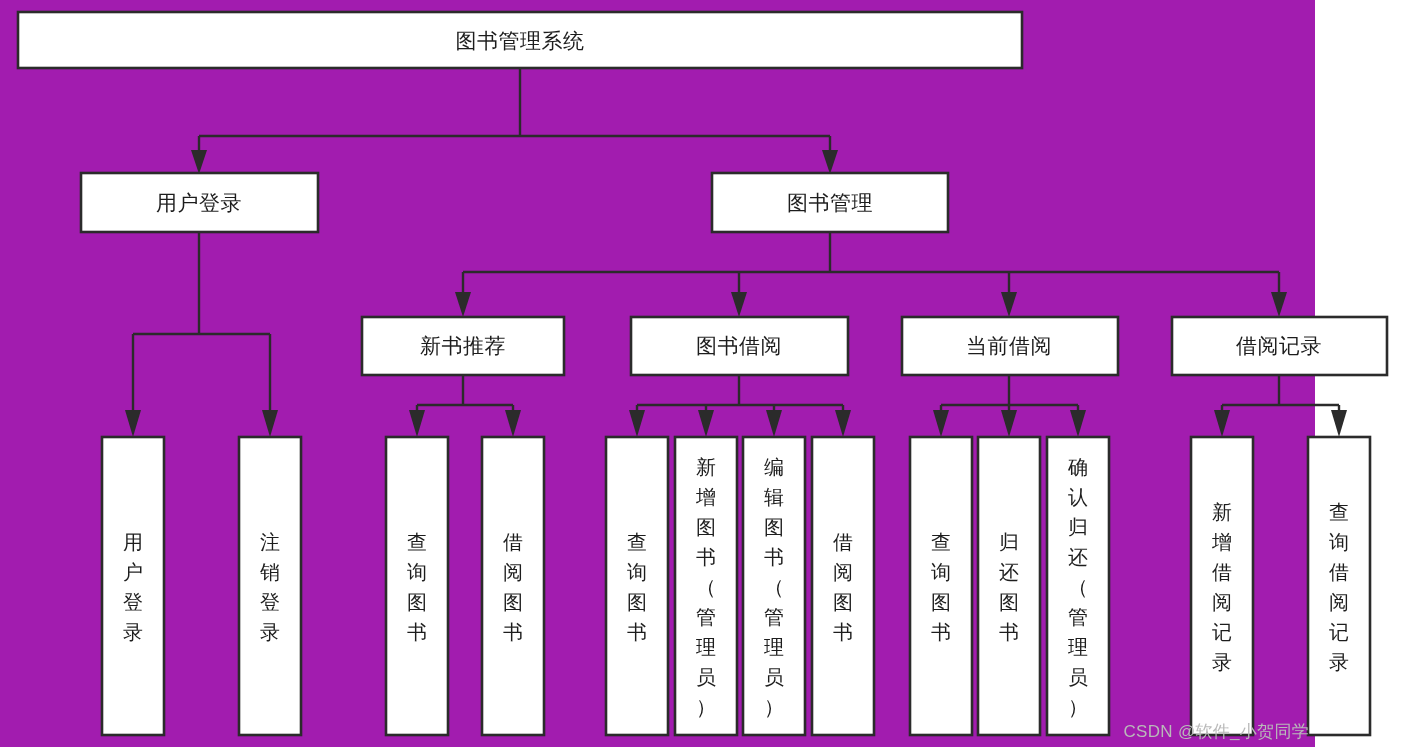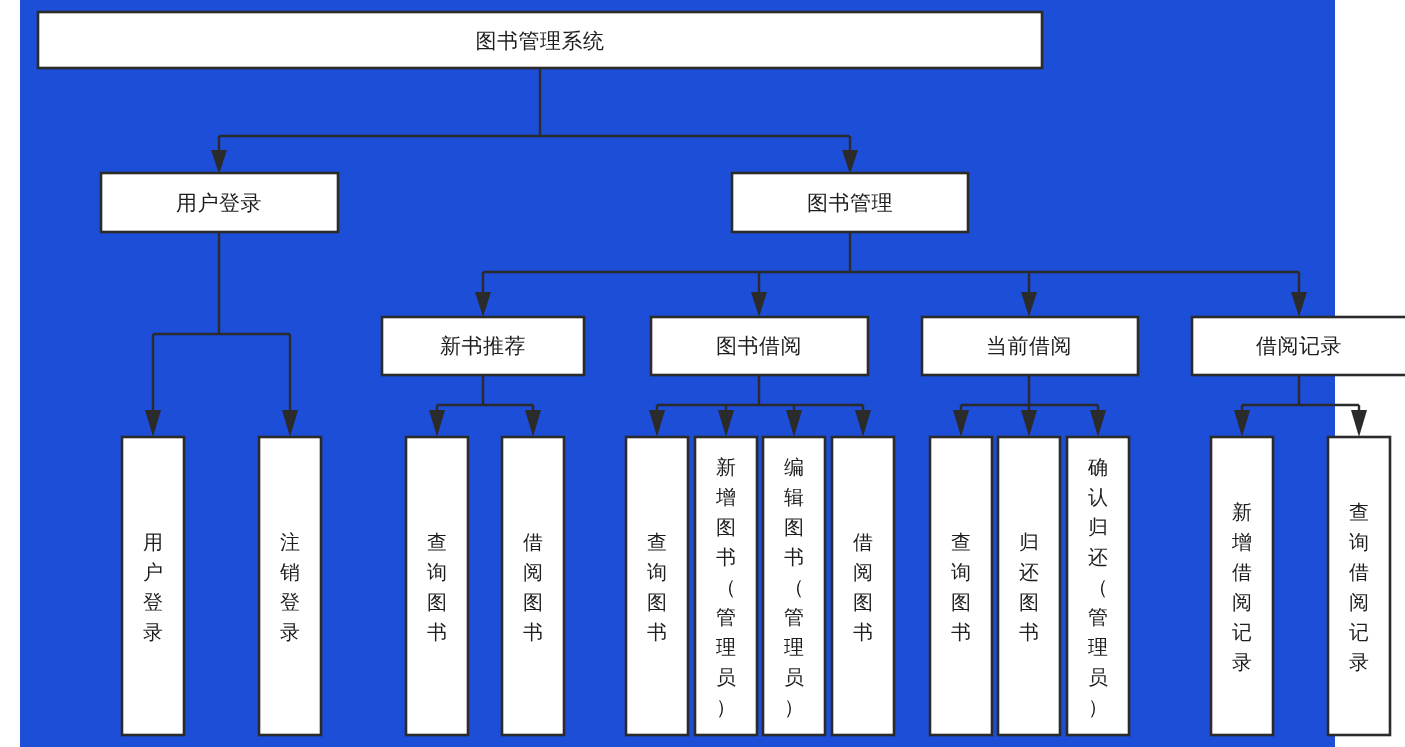--- a/index.html
+++ b/index.html
@@ -10,22 +10,21 @@
   body {
     width: 1405px;
     height: 747px;
     font-family: "Liberation Sans", "DejaVu Sans", sans-serif;
     overflow: hidden;
   }
   #diagram-root {
     position: relative;
     width: 1315px;
     height: 747px;
-    background: #1d4ed8;
-    margin-left: 20px;
+    background: #a21caf;
   }
   svg.flowchart {
     display: block;
     width: 1405px;
     height: 747px;
   }
   .node-box {
     fill: #ffffff;
     stroke: #2b2b2b;
     stroke-width: 2.6;
@@ -241,14 +240,15 @@
       <text class="node-label-v" x="1222" y="586" text-anchor="middle"><tspan x="1222" y="519.4">新</tspan><tspan x="1222" y="549.4">增</tspan><tspan x="1222" y="579.4">借</tspan><tspan x="1222" y="609.4">阅</tspan><tspan x="1222" y="639.4">记</tspan><tspan x="1222" y="669.4">录</tspan></text>
     </g>
 
     <g>
       <rect class="node-box" x="1308" y="437" width="62" height="298"></rect>
       <text class="node-label-v" x="1339" y="586" text-anchor="middle"><tspan x="1339" y="519.4">查</tspan><tspan x="1339" y="549.4">询</tspan><tspan x="1339" y="579.4">借</tspan><tspan x="1339" y="609.4">阅</tspan><tspan x="1339" y="639.4">记</tspan><tspan x="1339" y="669.4">录</tspan></text>
     </g>
 
   </svg>
 
+  <div class="watermark-text">CSDN @软件_小贺同学</div>
 
 </div>
 
 </body></html>

